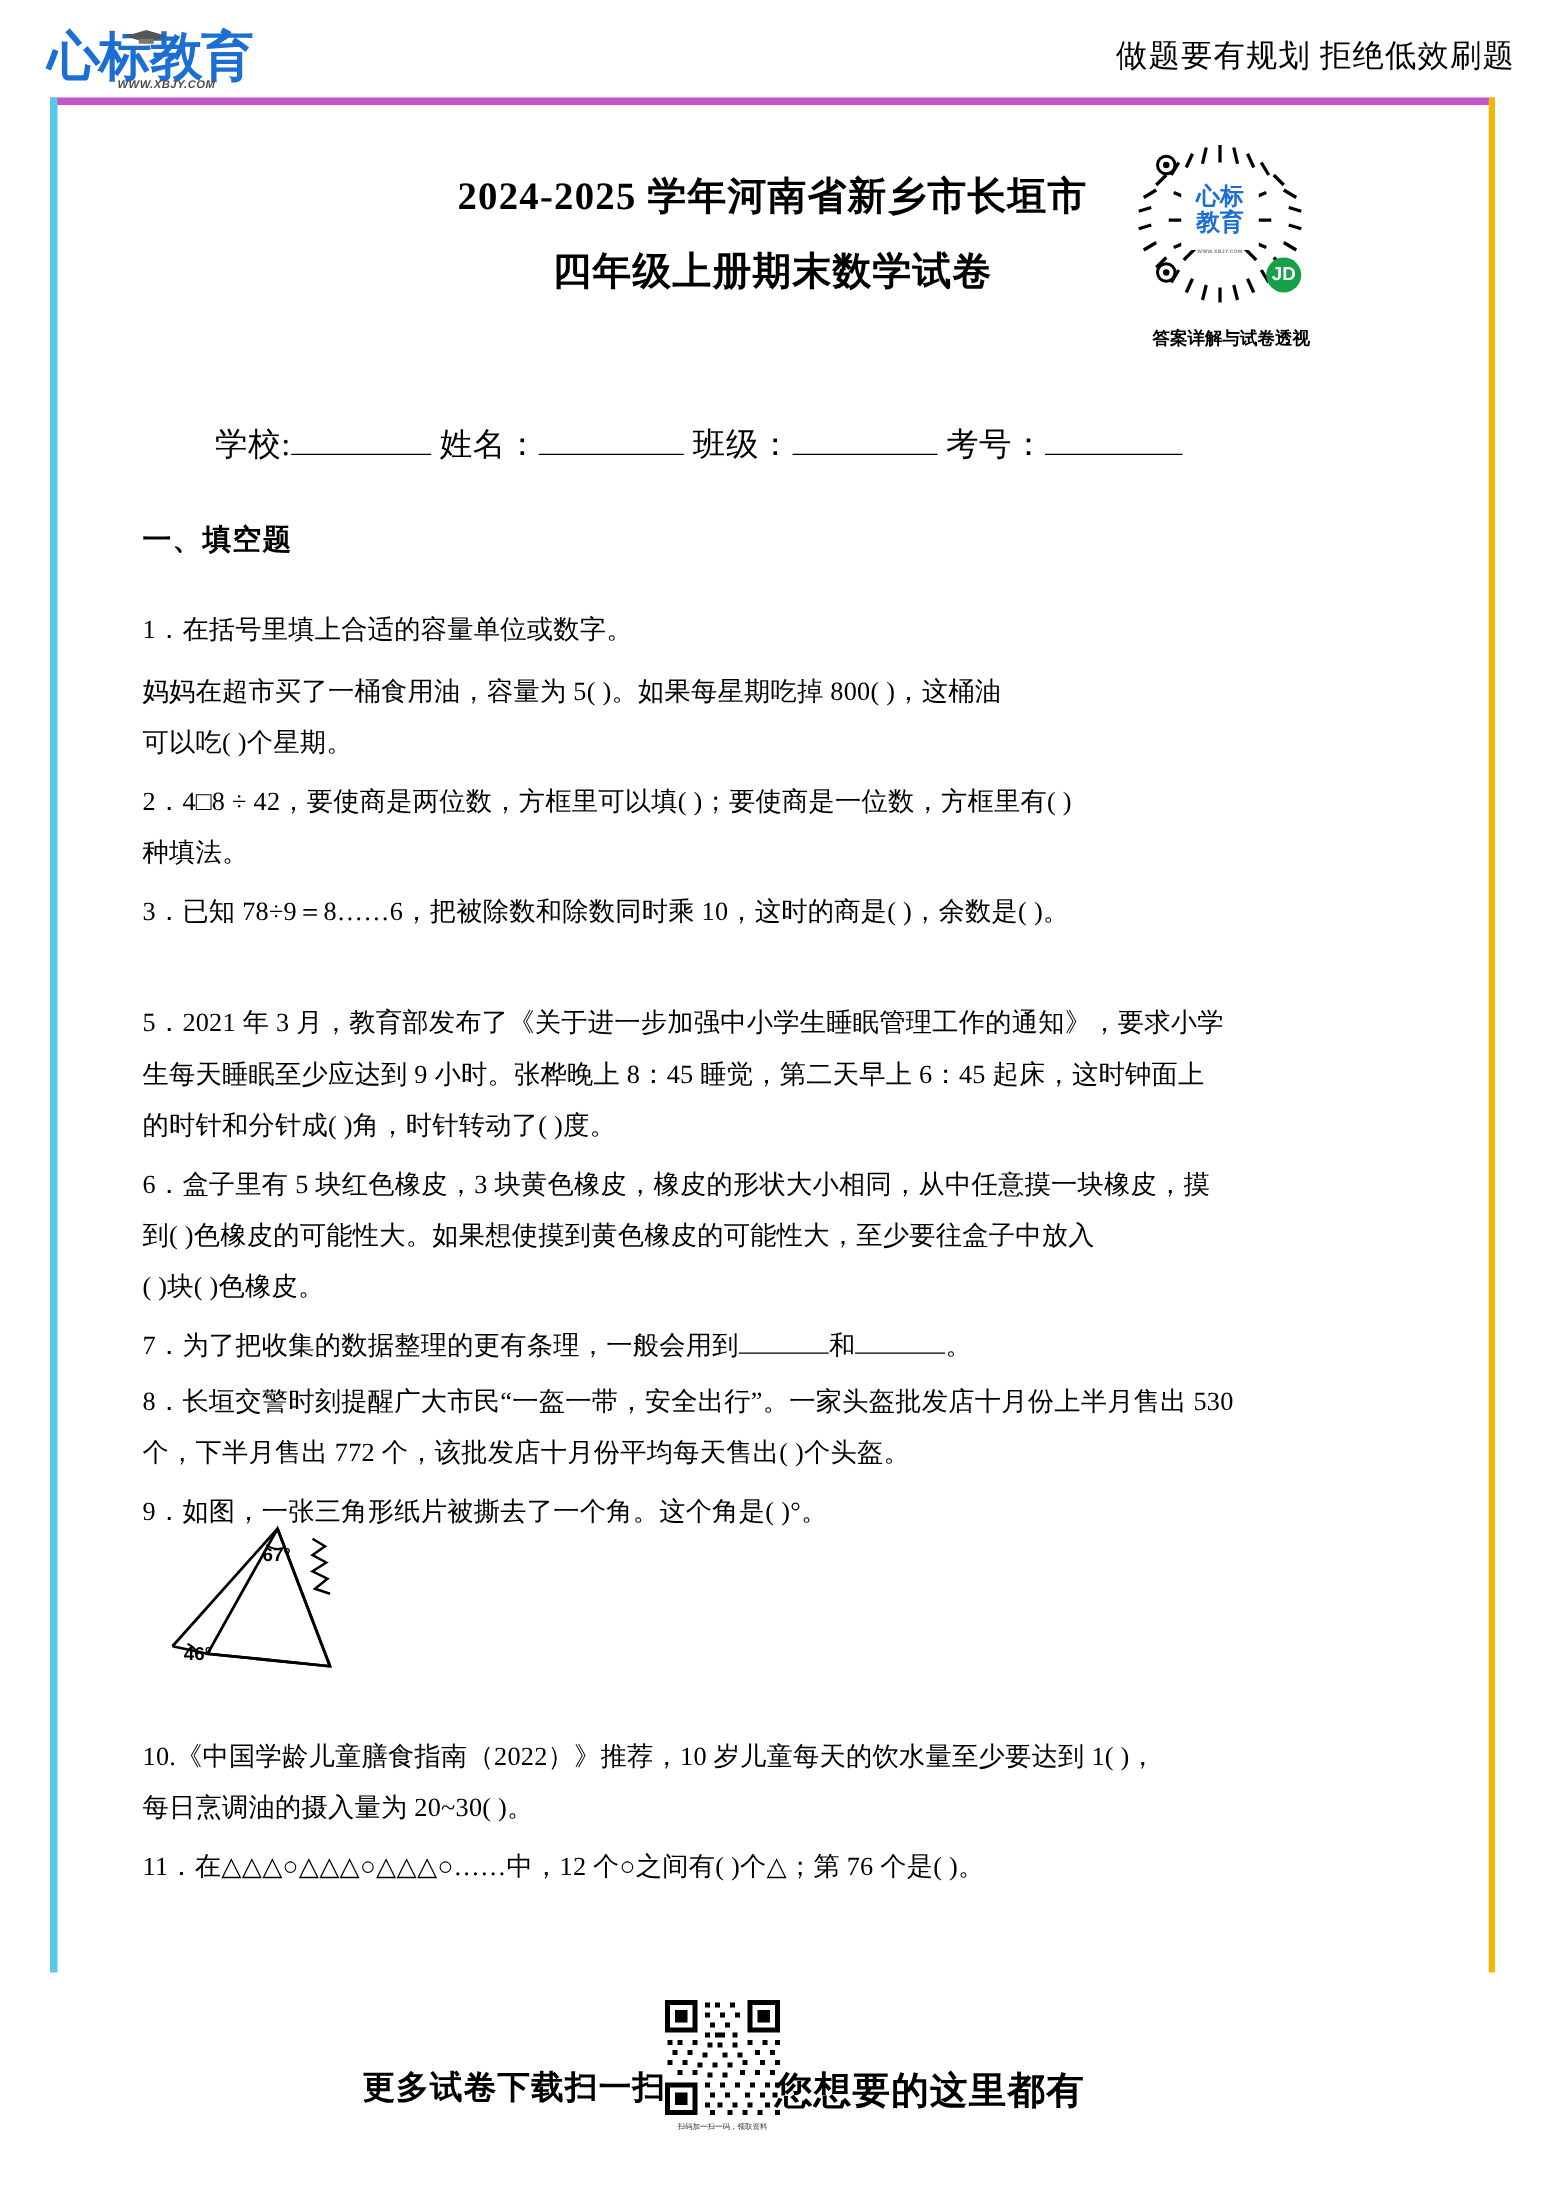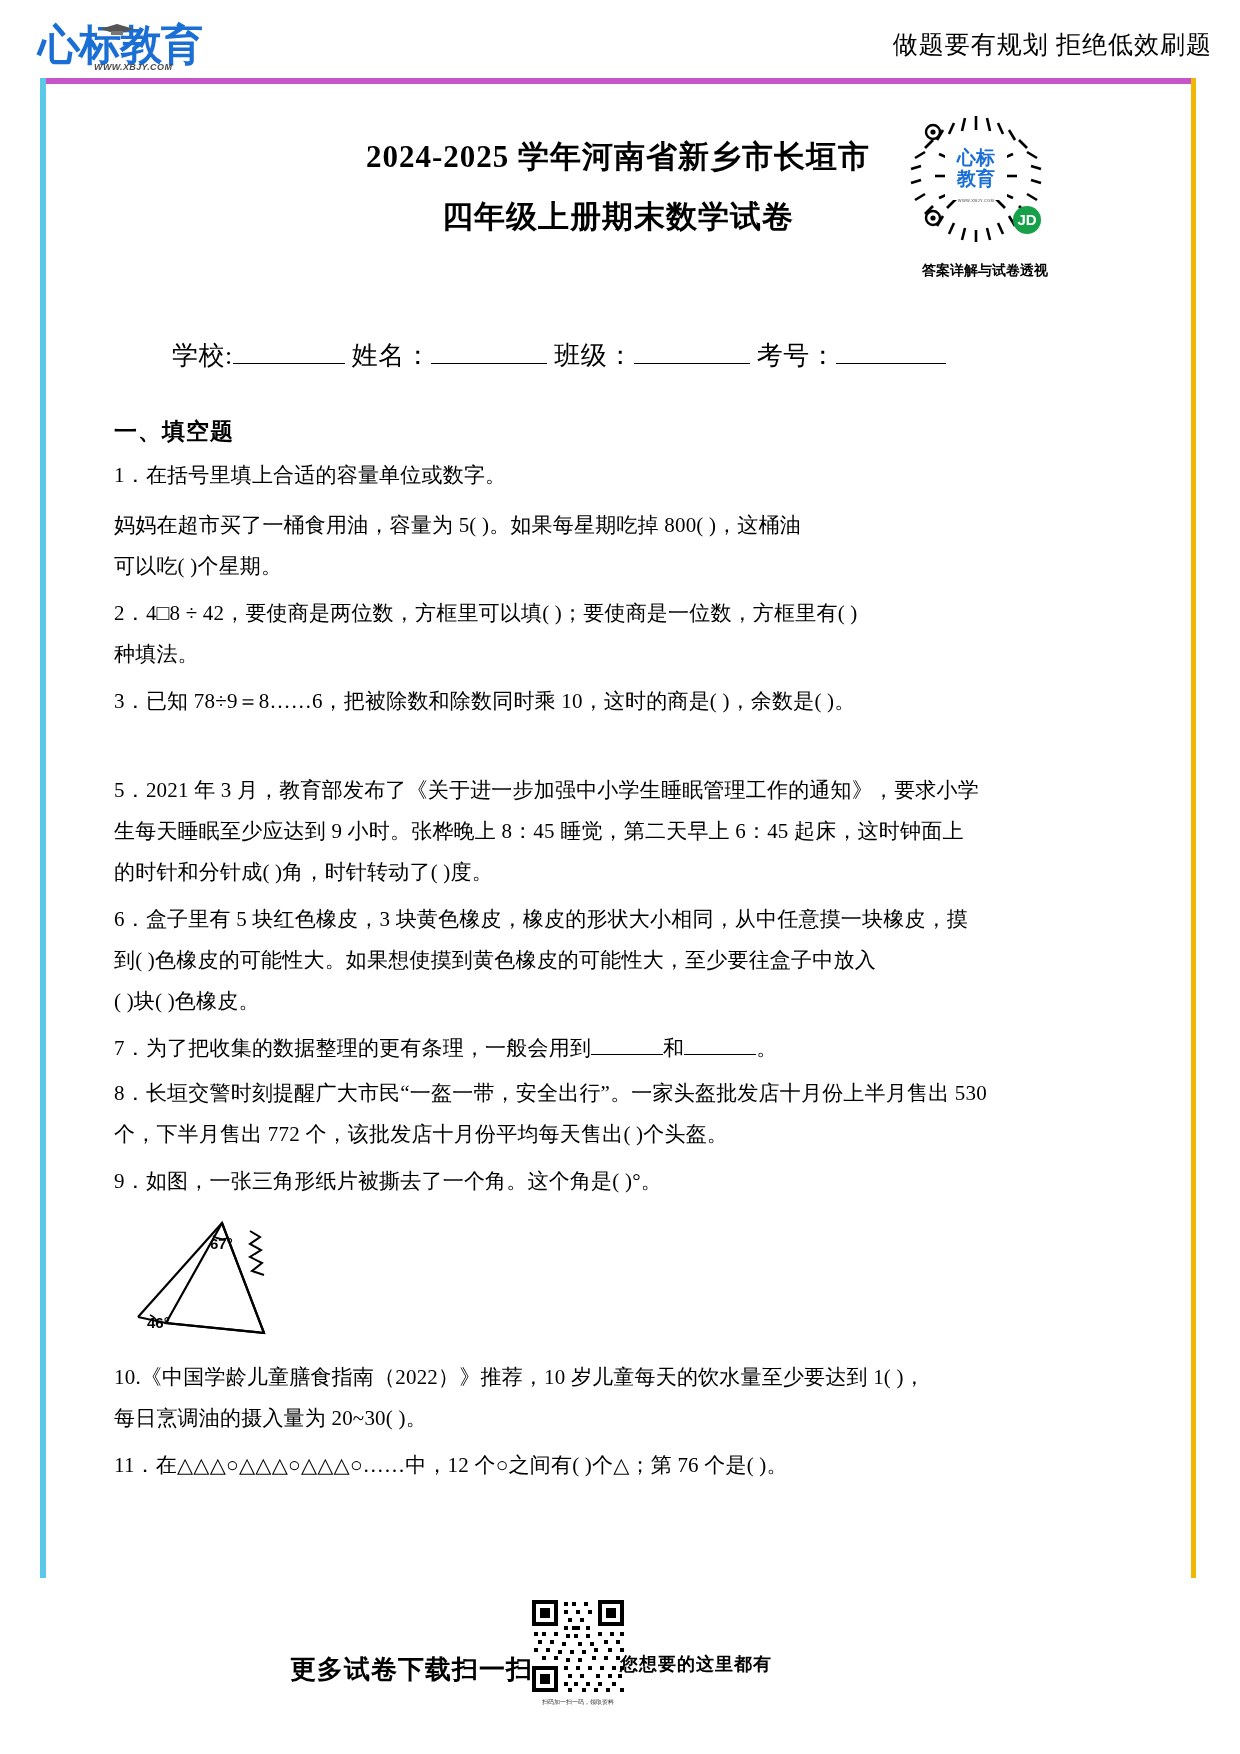--- a/index.html
+++ b/index.html
@@ -200,20 +200,21 @@
     letter-spacing: 1px;
   }
   .qline {
     position: absolute;
     left: 60px;
     width: 1020px;
     font-size: 21px;
     line-height: 30px;
     letter-spacing: .2px;
     white-space: nowrap;
+    margin-top: 28px;
   }
 
   
   .tri-figure {
     position: absolute;
     left: 60px;
     top: 1115px;
     width: 210px;
     height: 140px;
   }
@@ -244,21 +245,21 @@
     position: absolute;
     left: 290px; top: 56px;
     font-size: 26px;
     font-weight: bold;
     letter-spacing: 1px;
     white-space: nowrap;
   }
   .footer-right-text {
     position: absolute;
     left: 620px; top: 56px;
-    font-size: 18px;
+    font-size: 30px;
     font-weight: bold;
     letter-spacing: 1px;
     white-space: nowrap;
   }
   .fill-ul {
     display: inline-block;
     border-bottom: 1.4px solid #000;
     width: 72px;
   }
 </style>

